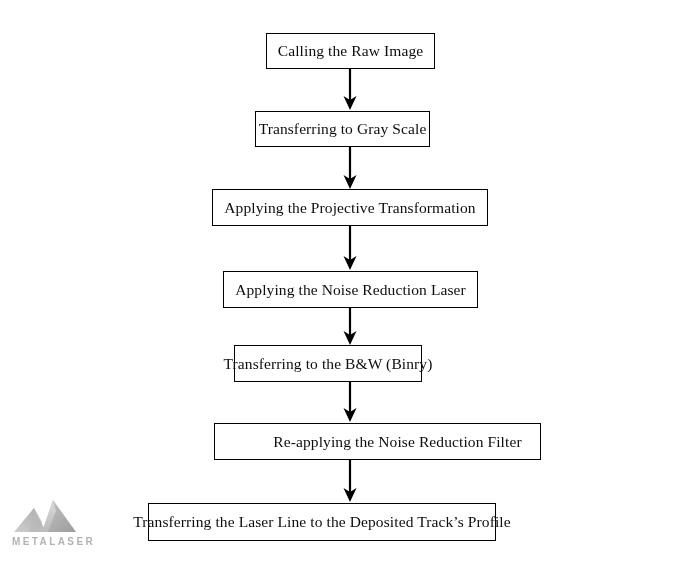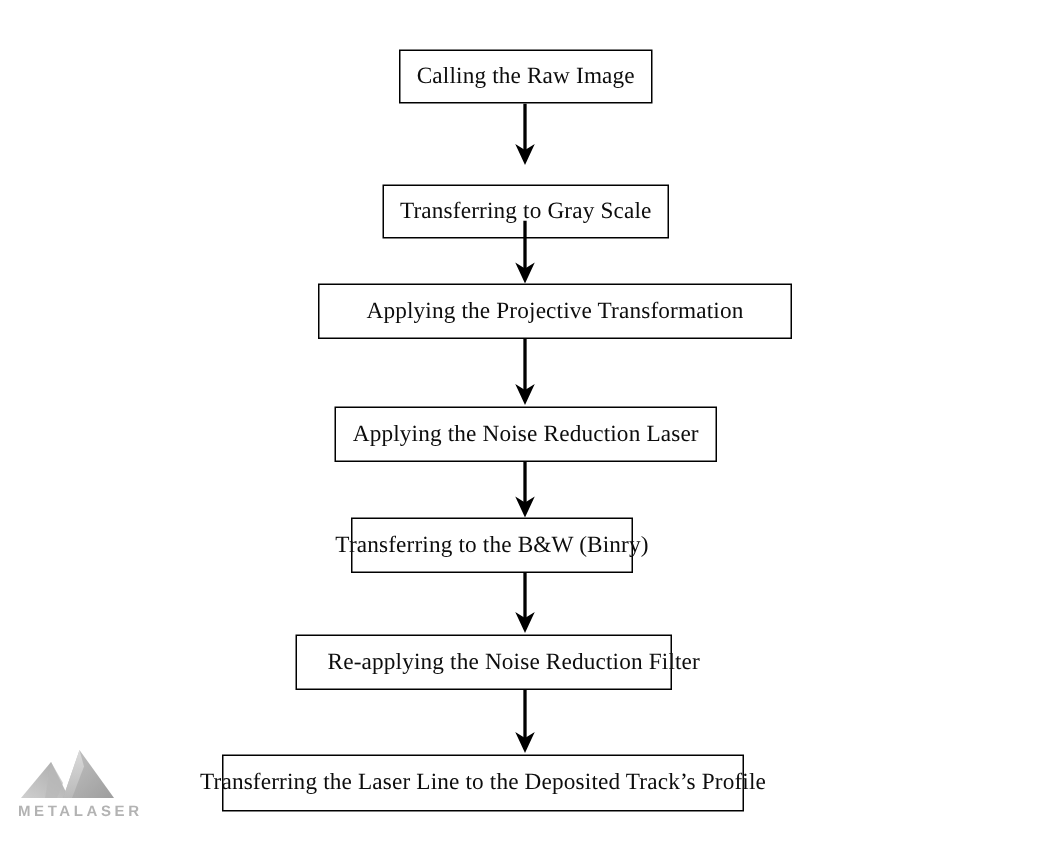--- a/index.html
+++ b/index.html
@@ -81,30 +81,30 @@
 
   <div class="node" style="left:266px; top:33px; width:169px; height:36px;">
     <span class="node-label">Calling the Raw Image</span>
   </div>
 
   <svg class="connector" style="left:338px; top:69px;" width="24" height="42" viewBox="0 0 24 42">
     <line x1="12" y1="0" x2="12" y2="32" stroke="#000000" stroke-width="2.2"></line>
     <path d="M12 41 L5.5 27 L12 31 L18.5 27 Z" fill="#000000"></path>
   </svg>
 
-  <div class="node" style="left:255px; top:123px; width:191px; height:36px;">
+  <div class="node" style="left:255px; top:111px; width:175px; height:36px;">
     <span class="node-label">Transferring to Gray Scale</span>
   </div>
 
   <svg class="connector" style="left:338px; top:147px;" width="24" height="43" viewBox="0 0 24 43">
     <line x1="12" y1="0" x2="12" y2="33" stroke="#000000" stroke-width="2.2"></line>
     <path d="M12 42 L5.5 28 L12 32 L18.5 28 Z" fill="#000000"></path>
   </svg>
 
-  <div class="node" style="left:212px; top:189px; width:316px; height:37px;">
+  <div class="node" style="left:212px; top:189px; width:276px; height:37px;">
     <span class="node-label">Applying the Projective Transformation</span>
   </div>
 
   <svg class="connector" style="left:338px; top:226px;" width="24" height="45" viewBox="0 0 24 45">
     <line x1="12" y1="0" x2="12" y2="35" stroke="#000000" stroke-width="2.2"></line>
     <path d="M12 44 L5.5 30 L12 34 L18.5 30 Z" fill="#000000"></path>
   </svg>
 
   <div class="node" style="left:223px; top:271px; width:255px; height:37px;">
     <span class="node-label">Applying the Noise Reduction Laser</span>
@@ -117,21 +117,21 @@
 
   <div class="node" style="left:234px; top:345px; width:188px; height:37px;">
     <span class="node-label">Transferring to the B&amp;W (Binry)</span>
   </div>
 
   <svg class="connector" style="left:338px; top:382px;" width="24" height="41" viewBox="0 0 24 41">
     <line x1="12" y1="0" x2="12" y2="31" stroke="#000000" stroke-width="2.2"></line>
     <path d="M12 40 L5.5 26 L12 30 L18.5 26 Z" fill="#000000"></path>
   </svg>
 
-  <div class="node" style="left:197px; top:423px; width:251px; height:37px;padding-left:40px;">
+  <div class="node" style="left:214px; top:423px; width:327px; height:37px;padding-left:40px;">
     <span class="node-label">Re-applying the Noise Reduction Filter</span>
   </div>
 
   <svg class="connector" style="left:338px; top:460px;" width="24" height="43" viewBox="0 0 24 43">
     <line x1="12" y1="0" x2="12" y2="33" stroke="#000000" stroke-width="2.2"></line>
     <path d="M12 42 L5.5 28 L12 32 L18.5 28 Z" fill="#000000"></path>
   </svg>
 
   <div class="node" style="left:148px; top:503px; width:348px; height:38px;">
     <span class="node-label">Transferring the Laser Line to the Deposited Track’s Profile</span>

